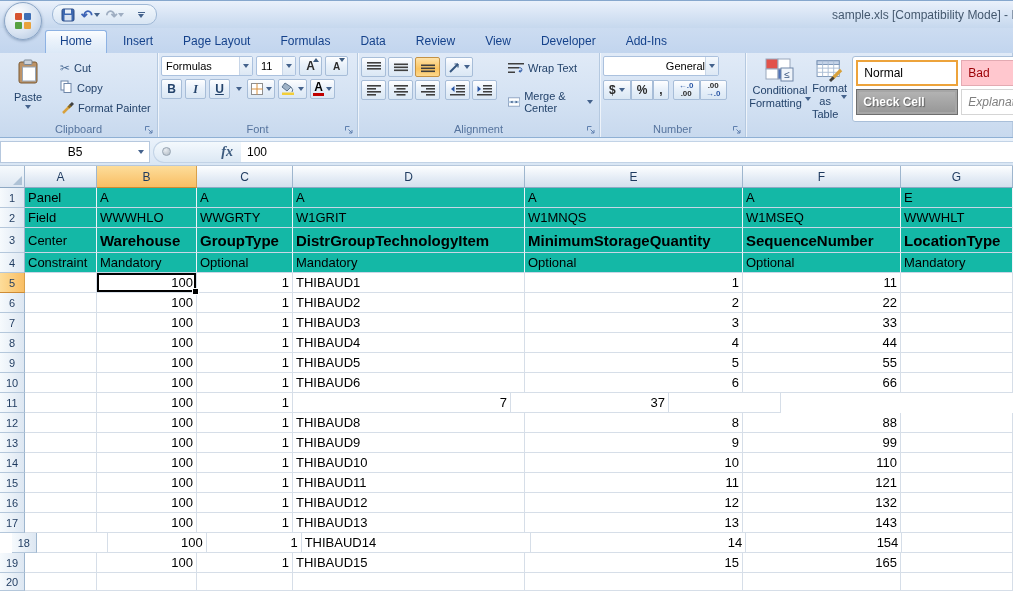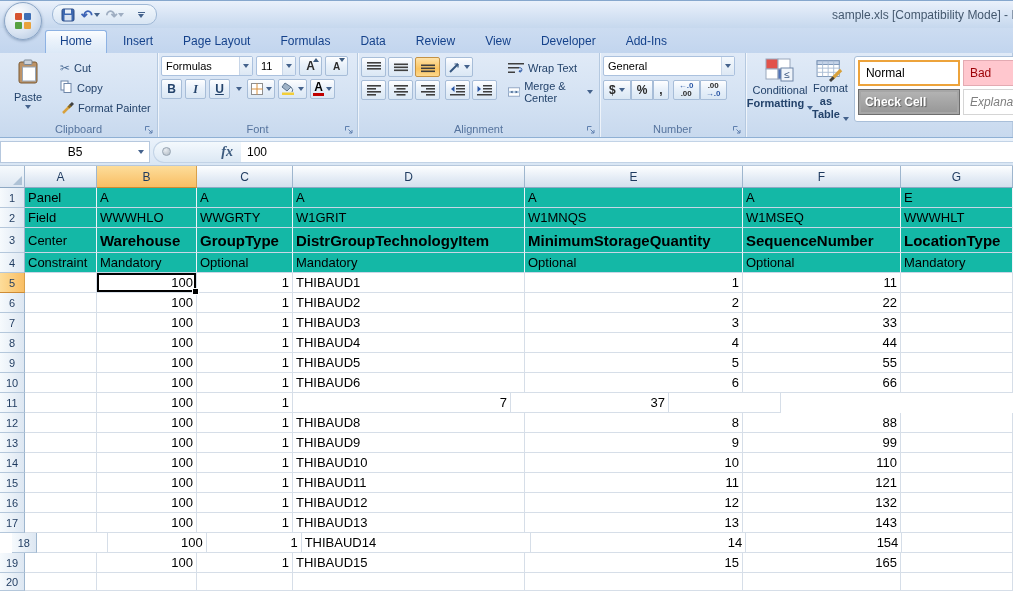--- a/index.html
+++ b/index.html
@@ -85,44 +85,44 @@
   .colbtn{height:20px;display:flex;align-items:center;gap:2px;padding:0 2px;}
   .fc-a{font-size:12px;font-weight:bold;line-height:10px;color:#000;}
   .redbar{width:11px;height:3px;background:#C00000;margin-top:1px;}
   .fcwrap{display:flex;flex-direction:column;align-items:center;}
 
   
   .g-align{width:242px;}
   .ablock{display:flex;flex-direction:column;gap:3px;padding-top:1px;}
   .abrow{display:flex;gap:2px;}
   .abtn{width:25px;height:20px;}
-  .rblock{display:flex;flex-direction:column;gap:4px;margin-left:8px;padding-top:2px;}
+  .rblock{display:flex;flex-direction:column;gap:14px;margin-left:8px;padding-top:2px;}
   .txtbtn{display:flex;align-items:center;gap:4px;font-size:11px;color:#24436B;height:20px;
           padding:0 3px;border-radius:2px;}
 
   
   .g-number{width:146px;}
   .g-number .gbody{flex-direction:column;gap:4px;}
-  .nfmt{width:132px;}
+  .nfmt{width:116px;text-align:right;}
   .nrow{display:flex;gap:4px;}
   .nseg{display:flex;}
   .nseg .rbtn{border-radius:0;}
   .nseg .rbtn:first-child{border-radius:2px 0 0 2px;}
   .nseg .rbtn:last-child{border-radius:0 2px 2px 0;}
   .nb{height:20px;font-size:12px;font-weight:bold;color:#2B2B2B;padding:0 5px;}
   .decbtn{width:27px;height:20px;flex-direction:column;line-height:8px;font-size:8px;
           font-weight:bold;color:#2B2B2B;}
   .decbtn .arr{color:#2B57A5;}
 
   
   .g-styles{flex:1;min-width:0;}
   .bigbtn{width:62px;display:flex;flex-direction:column;align-items:center;justify-content:flex-start;
           padding-top:1px;font-size:11px;color:#24436B;line-height:13px;border:1px solid transparent;
           border-radius:3px;text-align:center;}
-  .bigbtn .l2{display:flex;align-items:flex-end;gap:3px;font-weight:bold;}
+  .bigbtn .l2{display:flex;align-items:flex-start;gap:3px;}
   .gallery{flex:1;margin-left:4px;border:1px solid #A9BFD9;background:#fff;border-radius:3px 0 0 3px;
            padding:3px;display:grid;grid-template-columns:102px 102px;grid-auto-rows:26px;gap:3px;
            overflow:visible;}
   .gcell{display:flex;align-items:center;padding:0 6px;font-size:12px;border:1px solid #D5D5D5;
          background:#fff;color:#000;white-space:nowrap;overflow:hidden;}
   .gcell.gsel{border:2px solid #EDA33B;}
   .k-bad{background:#FFC7CE;color:#9C0006;border-color:#E3AAB2;}
   .k-check{background:linear-gradient(#B5B5B5,#969696);color:#fff;font-weight:bold;
            border:1px solid #6E6E6E;box-shadow:inset 0 0 0 2px #A6A6A6;text-shadow:1px 1px 1px #5E5E5E;}
   .k-explanatory{font-style:italic;color:#7F7F7F;}

